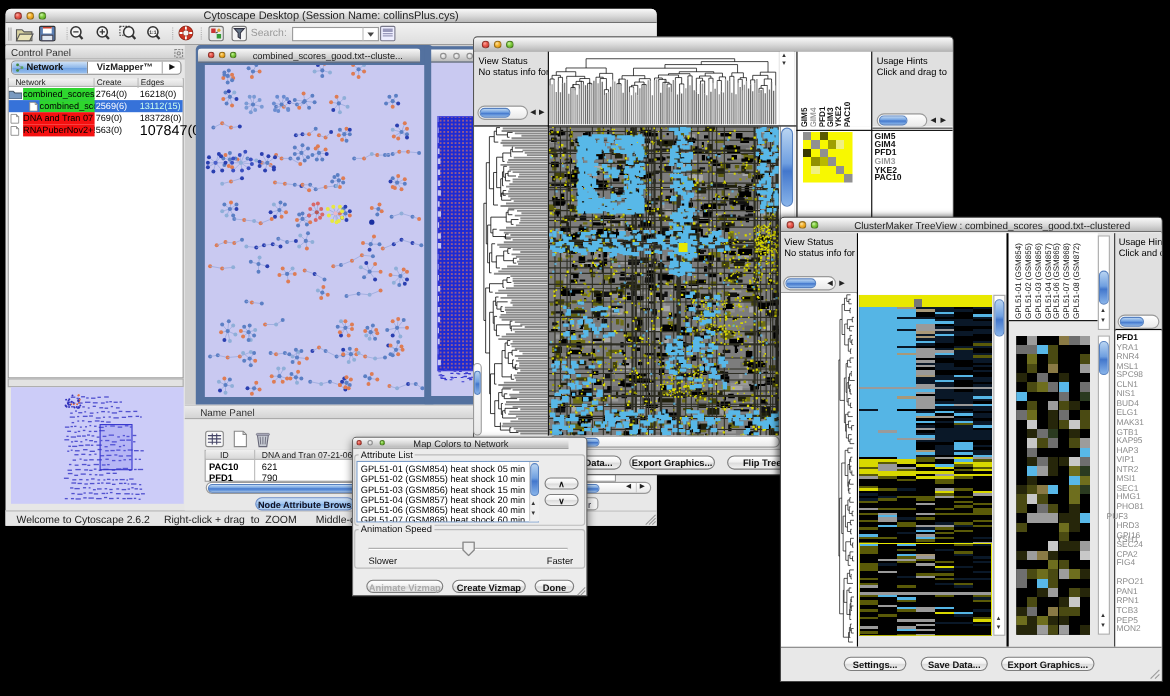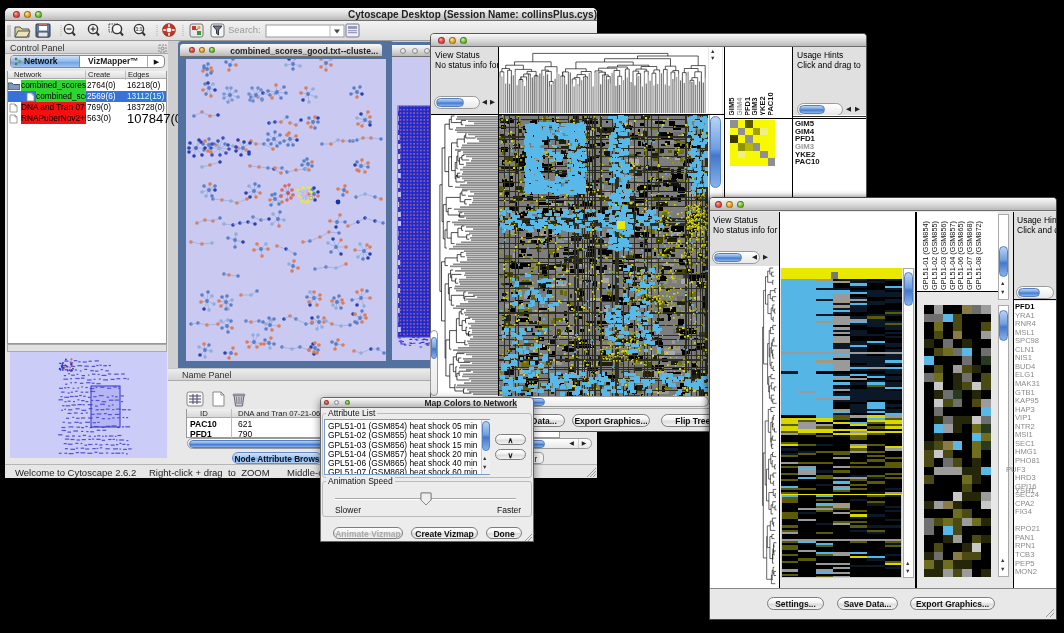--- a/index.html
+++ b/index.html
@@ -2,21 +2,21 @@
 <html><head><meta charset="utf-8"><style>
 *{margin:0;padding:0;box-sizing:border-box}
 html,body{width:1064px;height:633px;background:#000;font-family:"Liberation Sans",sans-serif;position:relative;overflow:hidden}
 .a{position:absolute}
 .tbar{background:linear-gradient(#f9f9f9,#d9d9d9 55%,#b9b9b9);border-bottom:1px solid #6f6f6f}
 .tl{position:absolute;border-radius:50%;width:7px;height:7px;border:1px solid rgba(0,0,0,.35)}
 .tlr{background:radial-gradient(circle at 35% 30%,#ffb0a6,#e9564a 45%,#c93a30)}
 .tlo{background:radial-gradient(circle at 35% 30%,#ffe9b0,#f3b029 45%,#d89010)}
 .tlg{background:radial-gradient(circle at 35% 30%,#d2f8b0,#7ecb3a 45%,#54a41e)}
 .tlx{background:radial-gradient(circle at 35% 30%,#f6f6f6,#d9d9d9 55%,#bdbdbd);border:1px solid #909090}
-.ttl{position:absolute;width:100%;text-align:right;font-weight:bold;color:#222}
+.ttl{position:absolute;width:100%;text-align:center;font-weight:normal;color:#222}
 .pnl{background:#e0e0e0;font-size:8.5px;color:#000;line-height:10px}
 .pill{background:linear-gradient(#b8d4f2,#6f9fe0 45%,#4377cc 55%,#88b4ea);border-radius:5px;border:1px solid #5580c0}
 .ptrk{background:linear-gradient(#fff,#e9e9e9);border:1px solid #9a9a9a;border-radius:7px}
 .pbtn{position:absolute;border:1px solid #7d7d7d;border-radius:8px;background:linear-gradient(#ffffff,#f1f1f1 45%,#dcdcdc 55%,#f2f2f2);font-weight:bold;font-size:8.5px;color:#111;text-align:center;line-height:12px}
 .vline{position:absolute;background:#000;width:1px}
 .hline{position:absolute;background:#000;height:1px}
 .rot{position:absolute;transform:rotate(-90deg);transform-origin:0 0;white-space:nowrap;font-size:7.3px;color:#111}
 .gl{position:absolute;font-size:7.6px;color:#8a8a8a;white-space:nowrap;line-height:8.55px}
 </style>
 </head><body>
@@ -1793,20 +1793,21 @@
 <div class="pbtn" style="left:486px;top:527px;width:36px;height:12px;line-height:12px">Done</div>
 <svg class="a" style="left:524px;top:533px" width="9" height="9">
     <line x1="1" y1="8" x2="8" y2="1" stroke="#999"></line>
     <line x1="4" y1="8" x2="8" y2="4" stroke="#999"></line>
   </svg>
 <div class="a" style="left:709px;top:197px;width:348px;height:423px;background:#e8e8e8;border:1px solid #444;border-radius:4px 4px 0 0;box-shadow:-2px 0 6px rgba(0,0,0,.6)"></div>
 <div class="a tbar" style="left:710px;top:198px;width:346px;height:13px;border-radius:3px 3px 0 0">
 <div class="tl tlr" style="left:5px;top:3px"></div>
     <div class="tl tlo" style="left:16px;top:3px"></div>
     <div class="tl tlg" style="left:27px;top:3px"></div>
+<div class="ttl" style="top:2px;left:44px;width:296px;font-size:9px;white-space:nowrap">ClusterMaker TreeView : combined_scores_good.txt--clustered</div>
   </div>
 <div class="a pnl" style="left:710px;top:212px;width:69px;height:55px;overflow:hidden">
     <div style="padding:3px 0 0 3px;white-space:nowrap">View Status<br>No status info for</div>
   </div>
 <div class="a ptrk" style="left:712px;top:251px;width:48px;height:13px"></div>
 <div class="a pill" style="left:714px;top:253px;width:28px;height:9px"></div>
 <div class="a" style="left:752px;top:253px;font-size:6.5px;color:#222">◀</div>
 <div class="a" style="left:763px;top:253px;font-size:6.5px;color:#222">▶</div>
 <div class="a" style="left:779px;top:212px;width:136px;height:56px;background:#fff"></div>
 <div class="hline" style="left:710px;top:266px;width:69px"></div>

